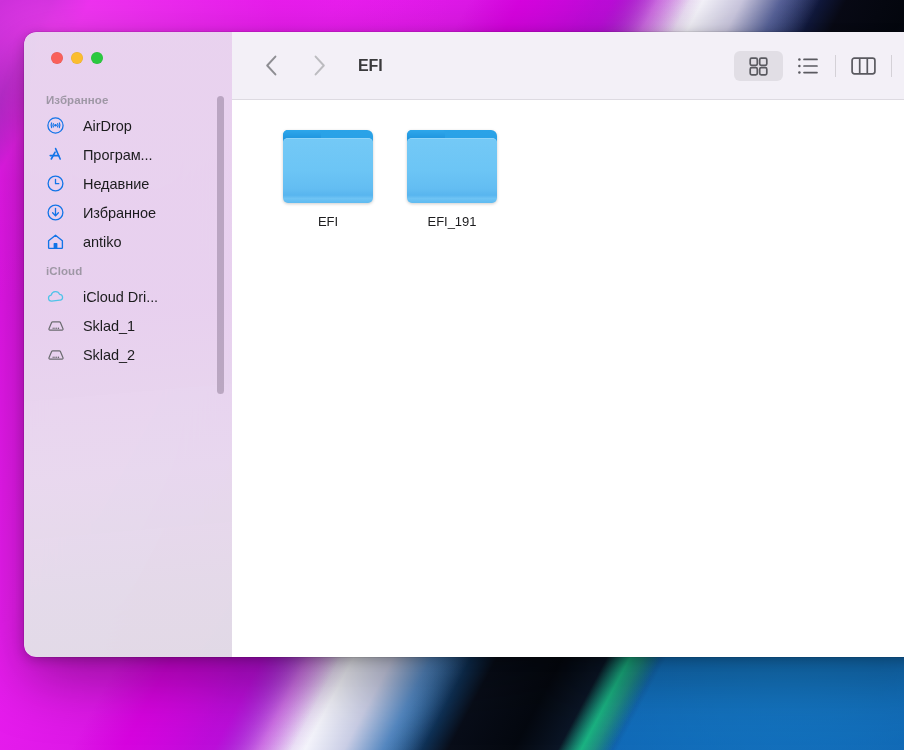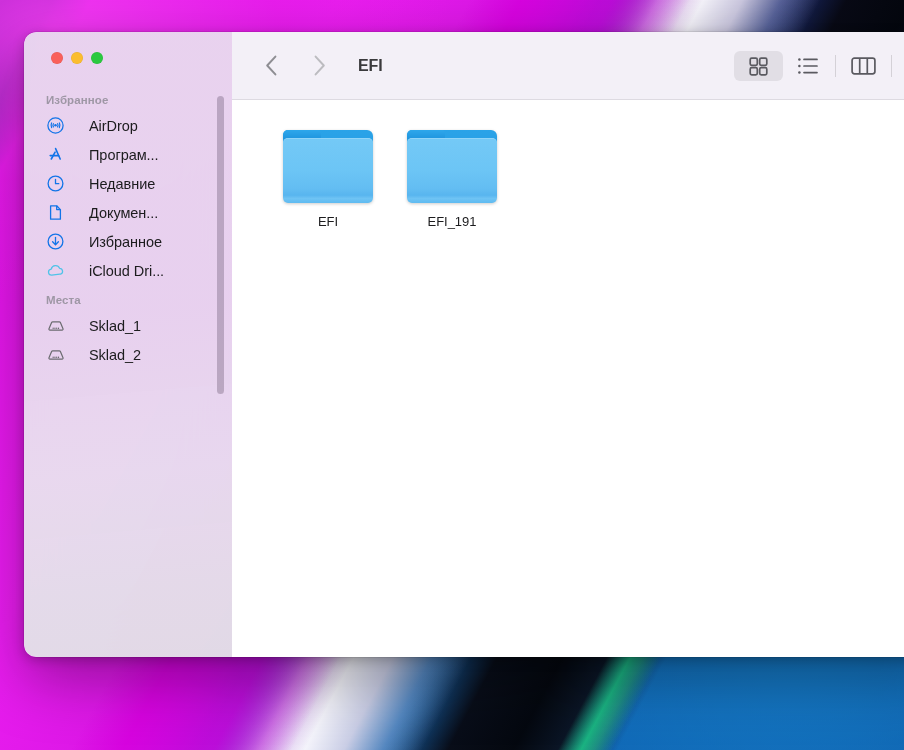--- a/index.html
+++ b/index.html
@@ -177,21 +177,21 @@
     letter-spacing: 0.1px;
     padding: 9px 0 5px 22px;
   }
   .sb-section-title.first { padding-top: 10px; }
 
   .sb-item {
     display: flex;
     align-items: center;
     height: 29px;
     padding-left: 22px;
-    gap: 24px;
+    gap: 18px;
     cursor: default;
   }
   .sb-item .sb-icon {
     width: 19px; height: 19px;
     flex: 0 0 19px;
     display: flex;
     align-items: center;
     justify-content: center;
   }
   .sb-item .sb-label {
@@ -391,53 +391,53 @@
         <span class="sb-icon">
           <svg width="17" height="17" viewBox="0 0 17 17">
             <circle cx="8.5" cy="8.5" r="7.4" fill="none" stroke="#1274e8" stroke-width="1.3"></circle>
             <path d="M8.5 4.3v4.4h3.3" fill="none" stroke="#1274e8" stroke-width="1.3" stroke-linecap="round" stroke-linejoin="round"></path>
           </svg>
         </span>
         <span class="sb-label">Недавние</span>
       </div>
 
 
-      <div class="sb-item">
-        <span class="sb-icon">
-          <svg width="17" height="17" viewBox="0 0 17 17">
-            <path d="M3.6 1.8h6.1l3.7 3.8v9.6H3.6z" fill="none" stroke="#1274e8" stroke-width="1.3" stroke-linejoin="round"></path>
-            <path d="M9.7 1.8v3.8h3.7" fill="none" stroke="#1274e8" stroke-width="1.3" stroke-linejoin="round"></path>
-          </svg>
-        </span>
-        <span class="sb-label">Докумен...</span>
-      </div>
 
       <div class="sb-item">
         <span class="sb-icon">
           <svg width="17" height="17" viewBox="0 0 17 17">
             <circle cx="8.5" cy="8.5" r="7.4" fill="none" stroke="#1274e8" stroke-width="1.3"></circle>
             <path d="M8.5 4.5v7.1" fill="none" stroke="#1274e8" stroke-width="1.3" stroke-linecap="round"></path>
             <path d="M5.6 8.8 8.5 11.8 11.4 8.8" fill="none" stroke="#1274e8" stroke-width="1.3" stroke-linecap="round" stroke-linejoin="round"></path>
           </svg>
         </span>
         <span class="sb-label">Избранное</span>
       </div>
 
-
+      <div class="sb-item">
+        <span class="sb-icon">
+          <svg width="17" height="17" viewBox="0 0 17 17">
+            <path d="M1.6 7.8 8.5 2.2l6.9 5.6v6.8a.8.8 0 0 1-.8.8H2.4a.8.8 0 0 1-.8-.8z" fill="none" stroke="#1274e8" stroke-width="1.35" stroke-linejoin="round"></path>
+            <rect x="6.6" y="10.1" width="3.8" height="5.3" rx="0.6" fill="#1274e8"></rect>
+          </svg>
+        </span>
+        <span class="sb-label">antiko</span>
+      </div>
+
+      <div class="sb-section-title">iCloud</div>
 
       <div class="sb-item">
         <span class="sb-icon">
           <svg width="18" height="18" viewBox="0 0 18 18">
             <path d="M4.6 13.2a3.1 3.1 0 0 1-.35-6.18A4.35 4.35 0 0 1 12.6 6.4a2.95 2.95 0 0 1 1.1 5.7 3.1 3.1 0 0 1-.9.14z" fill="none" stroke="#4fc3e8" stroke-width="1.25" stroke-linejoin="round"></path>
           </svg>
         </span>
         <span class="sb-label">iCloud Dri...</span>
       </div>
 
-      <div class="sb-section-title">Места</div>
 
 
       <div class="sb-item">
         <span class="sb-icon">
           <svg width="18" height="18" viewBox="0 0 18 18">
             <path d="M2 11.8 4.6 5.6a1.3 1.3 0 0 1 1.2-.8h6.4a1.3 1.3 0 0 1 1.2.8L16 11.8a1 1 0 0 1-.95 1.4H2.95A1 1 0 0 1 2 11.8z" fill="none" stroke="#6b6b70" stroke-width="1.2" stroke-linejoin="round"></path>
             <g fill="#6b6b70">
               <rect x="5.6" y="10.6" width="1.1" height="1.5" rx="0.3"></rect>
               <rect x="7.4" y="10.6" width="1.1" height="1.5" rx="0.3"></rect>
               <rect x="9.2" y="10.6" width="1.1" height="1.5" rx="0.3"></rect>

